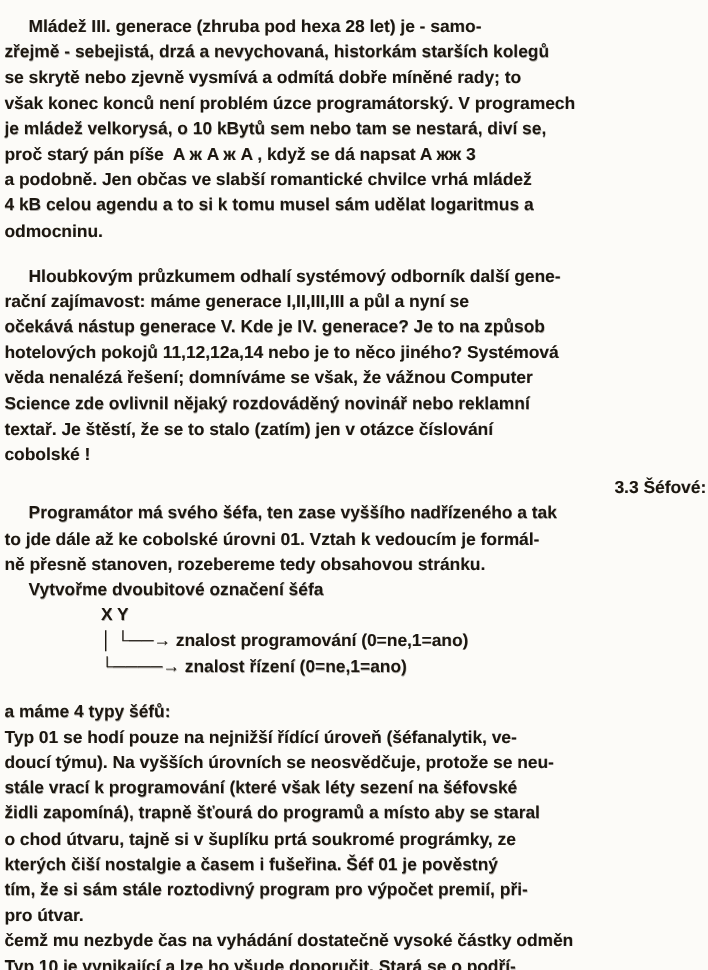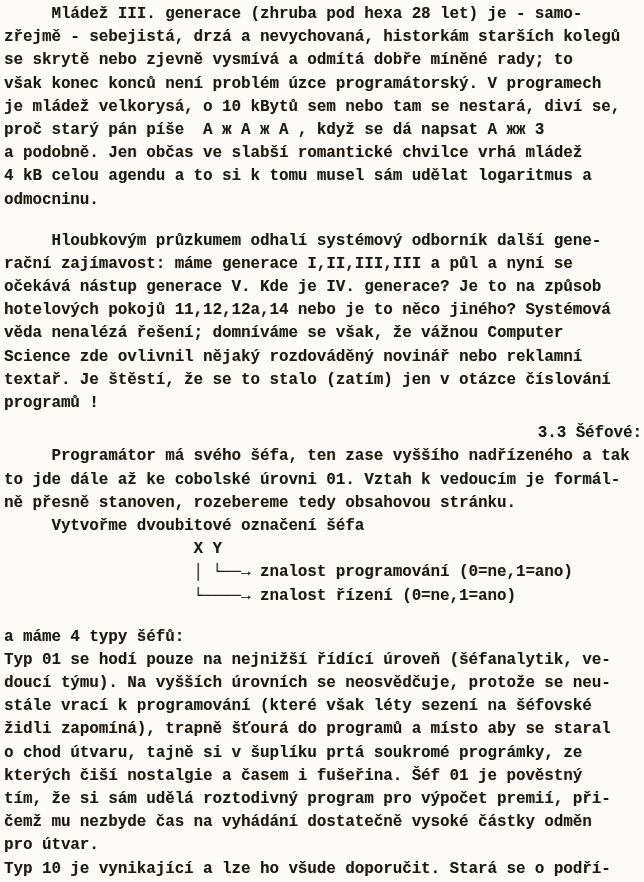--- a/index.html
+++ b/index.html
@@ -9,22 +9,22 @@
   body {
     width: 644px;
     height: 882px;
     overflow: hidden;
     background: #fcfbf8;
   }
   .page {
     box-sizing: border-box;
     width: 644px;
     height: 882px;
-    padding: 3px 2px 0 4px;
-    font-family: Liberation Mono, monospace;
+    padding: 13px 2px 0 4px;
+    font-family: Liberation Sans, sans-serif;
     font-size: 15.8px;
     line-height: 23.2px;
     font-weight: 700;
     color: #1c1710;
     text-shadow: 0.4px 0.4px 0 rgba(28, 23, 16, 0.35);
   }
   .line {
     white-space: pre;
     height: 23.2px;
     overflow: hidden;
@@ -52,21 +52,21 @@
       <div class="line">odmocninu.</div>
     </div>
     <div class="block block--para">
       <div class="line">     Hloubkovým průzkumem odhalí systémový odborník další gene-</div>
       <div class="line">rační zajímavost: máme generace I,II,III,III a půl a nyní se</div>
       <div class="line">očekává nástup generace V. Kde je IV. generace? Je to na způsob</div>
       <div class="line">hotelových pokojů 11,12,12a,14 nebo je to něco jiného? Systémová</div>
       <div class="line">věda nenalézá řešení; domníváme se však, že vážnou Computer</div>
       <div class="line">Science zde ovlivnil nějaký rozdováděný novinář nebo reklamní</div>
       <div class="line">textař. Je štěstí, že se to stalo (zatím) jen v otázce číslování</div>
-      <div class="line">programů !</div>
+      <div class="line">cobolské !</div>
     </div>
     <div class="block block--heading">
       <div class="line">3.3 Šéfové:</div>
     </div>
     <div class="block block--flush">
       <div class="line">     Programátor má svého šéfa, ten zase vyššího nadřízeného a tak</div>
       <div class="line">to jde dále až ke cobolské úrovni 01. Vztah k vedoucím je formál-</div>
       <div class="line">ně přesně stanoven, rozebereme tedy obsahovou stránku.</div>
       <div class="line">     Vytvořme dvoubitové označení šéfa</div>
     </div>
@@ -76,18 +76,18 @@
       <div class="line">                    └────→ znalost řízení (0=ne,1=ano)</div>
     </div>
     <div class="block block--para">
       <div class="line">a máme 4 typy šéfů:</div>
       <div class="line">Typ 01 se hodí pouze na nejnižší řídící úroveň (šéfanalytik, ve-</div>
       <div class="line">doucí týmu). Na vyšších úrovních se neosvědčuje, protože se neu-</div>
       <div class="line">stále vrací k programování (které však léty sezení na šéfovské</div>
       <div class="line">židli zapomíná), trapně šťourá do programů a místo aby se staral</div>
       <div class="line">o chod útvaru, tajně si v šuplíku prtá soukromé prográmky, ze</div>
       <div class="line">kterých čiší nostalgie a časem i fušeřina. Šéf 01 je pověstný</div>
-      <div class="line">tím, že si sám udělá roztodivný program pro výpočet premií, při-</div>
+      <div class="line">tím, že si sám stále roztodivný program pro výpočet premií, při-</div>
+      <div class="line">pro útvar.</div>
       <div class="line">čemž mu nezbyde čas na vyhádání dostatečně vysoké částky odměn</div>
-      <div class="line">pro útvar.</div>
       <div class="line">Typ 10 je vynikající a lze ho všude doporučit. Stará se o podří-</div>
     </div>
   </div>
 
 </body></html>

